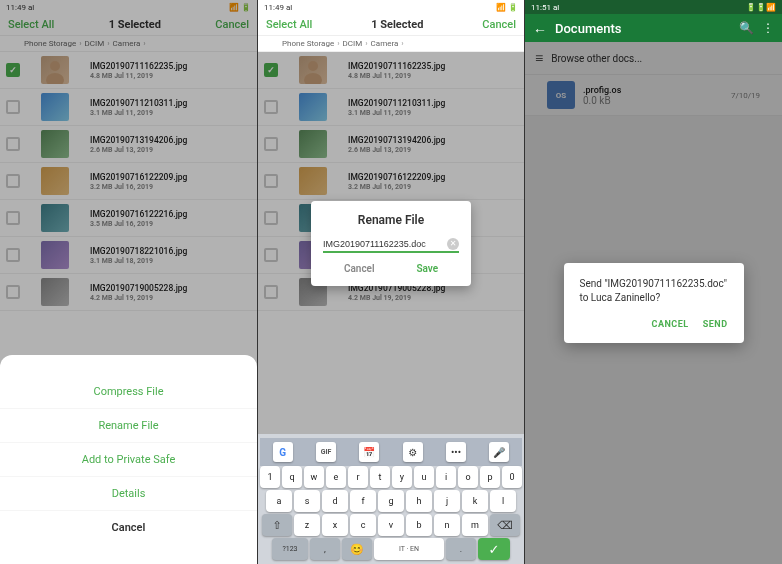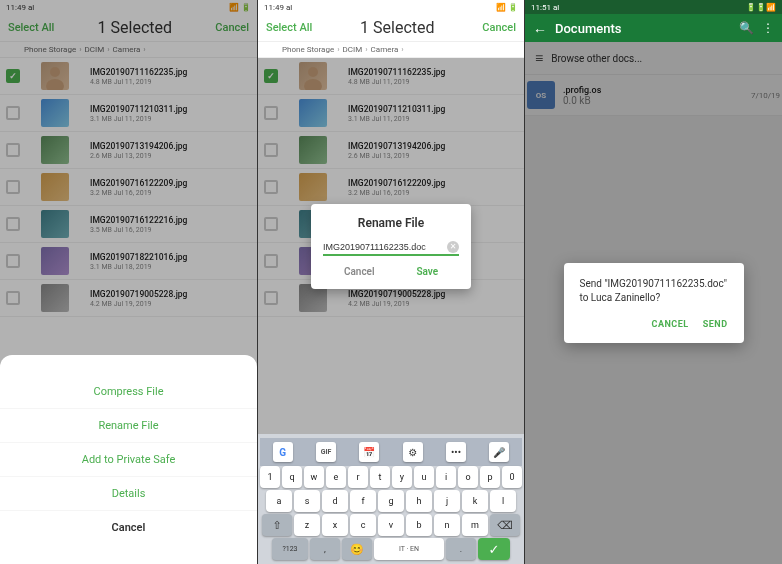--- a/index.html
+++ b/index.html
@@ -39,21 +39,21 @@
 
     .top-bar {
       background: #fff;
       padding: 4px 8px;
       display: flex;
       justify-content: space-between;
       align-items: center;
       border-bottom: 1px solid #eee;
     }
     .top-bar-select-all { color: #4CAF50; font-size: 11px; font-weight: 500; }
-    .top-bar-title { font-size: 16px; font-weight: 400; color: #333; }
+    .top-bar-title { font-size: 11px; font-weight: 700; color: #333; }
     .top-bar-cancel { color: #4CAF50; font-size: 11px; font-weight: 500; }
 
     .breadcrumb {
       background: #fff;
       padding: 3px 24px;
       display: flex;
       align-items: center;
       gap: 3px;
       font-size: 8px;
       color: #666;
@@ -98,21 +98,21 @@
       background: #ccc;
       border-radius: 2px;
       flex-shrink: 0;
       overflow: hidden;
       display: flex;
       align-items: center;
       justify-content: center;
     }
     .file-info { flex: 1; }
     .file-name { font-size: 8.5px; color: #222; font-weight: 500; }
-    .file-meta { font-size: 7px; color: #888; margin-top: 1px; }
+    .file-meta { font-size: 7px; color: #888; margin-top: 1px; font-weight: bold; }
 
     
     .thumb-blue { background: linear-gradient(135deg, #4a90d9, #87ceeb); }
     .thumb-green { background: linear-gradient(135deg, #5a8a5a, #90c090); }
     .thumb-orange { background: linear-gradient(135deg, #d4a050, #e8c080); }
     .thumb-purple { background: linear-gradient(135deg, #8070b0, #b090d0); }
     .thumb-teal { background: linear-gradient(135deg, #40808a, #70b0b8); }
     .thumb-gray { background: linear-gradient(135deg, #888, #bbb); }
 
     
@@ -334,21 +334,21 @@
       gap: 8px;
       border-bottom: 1px solid #eee;
     }
     .p3-browse-icon { font-size: 14px; color: #555; }
     .p3-browse-text { font-size: 10px; color: #333; }
 
     .p3-file-item {
       background: #fff;
       display: flex;
       align-items: center;
-      padding: 6px 2px;
+      padding: 6px 22px;
       gap: 8px;
       border-bottom: 1px solid #eee;
     }
     .p3-file-icon-box {
       width: 28px;
       height: 28px;
       background: #5588cc;
       border-radius: 3px;
       display: flex;
       align-items: center;

